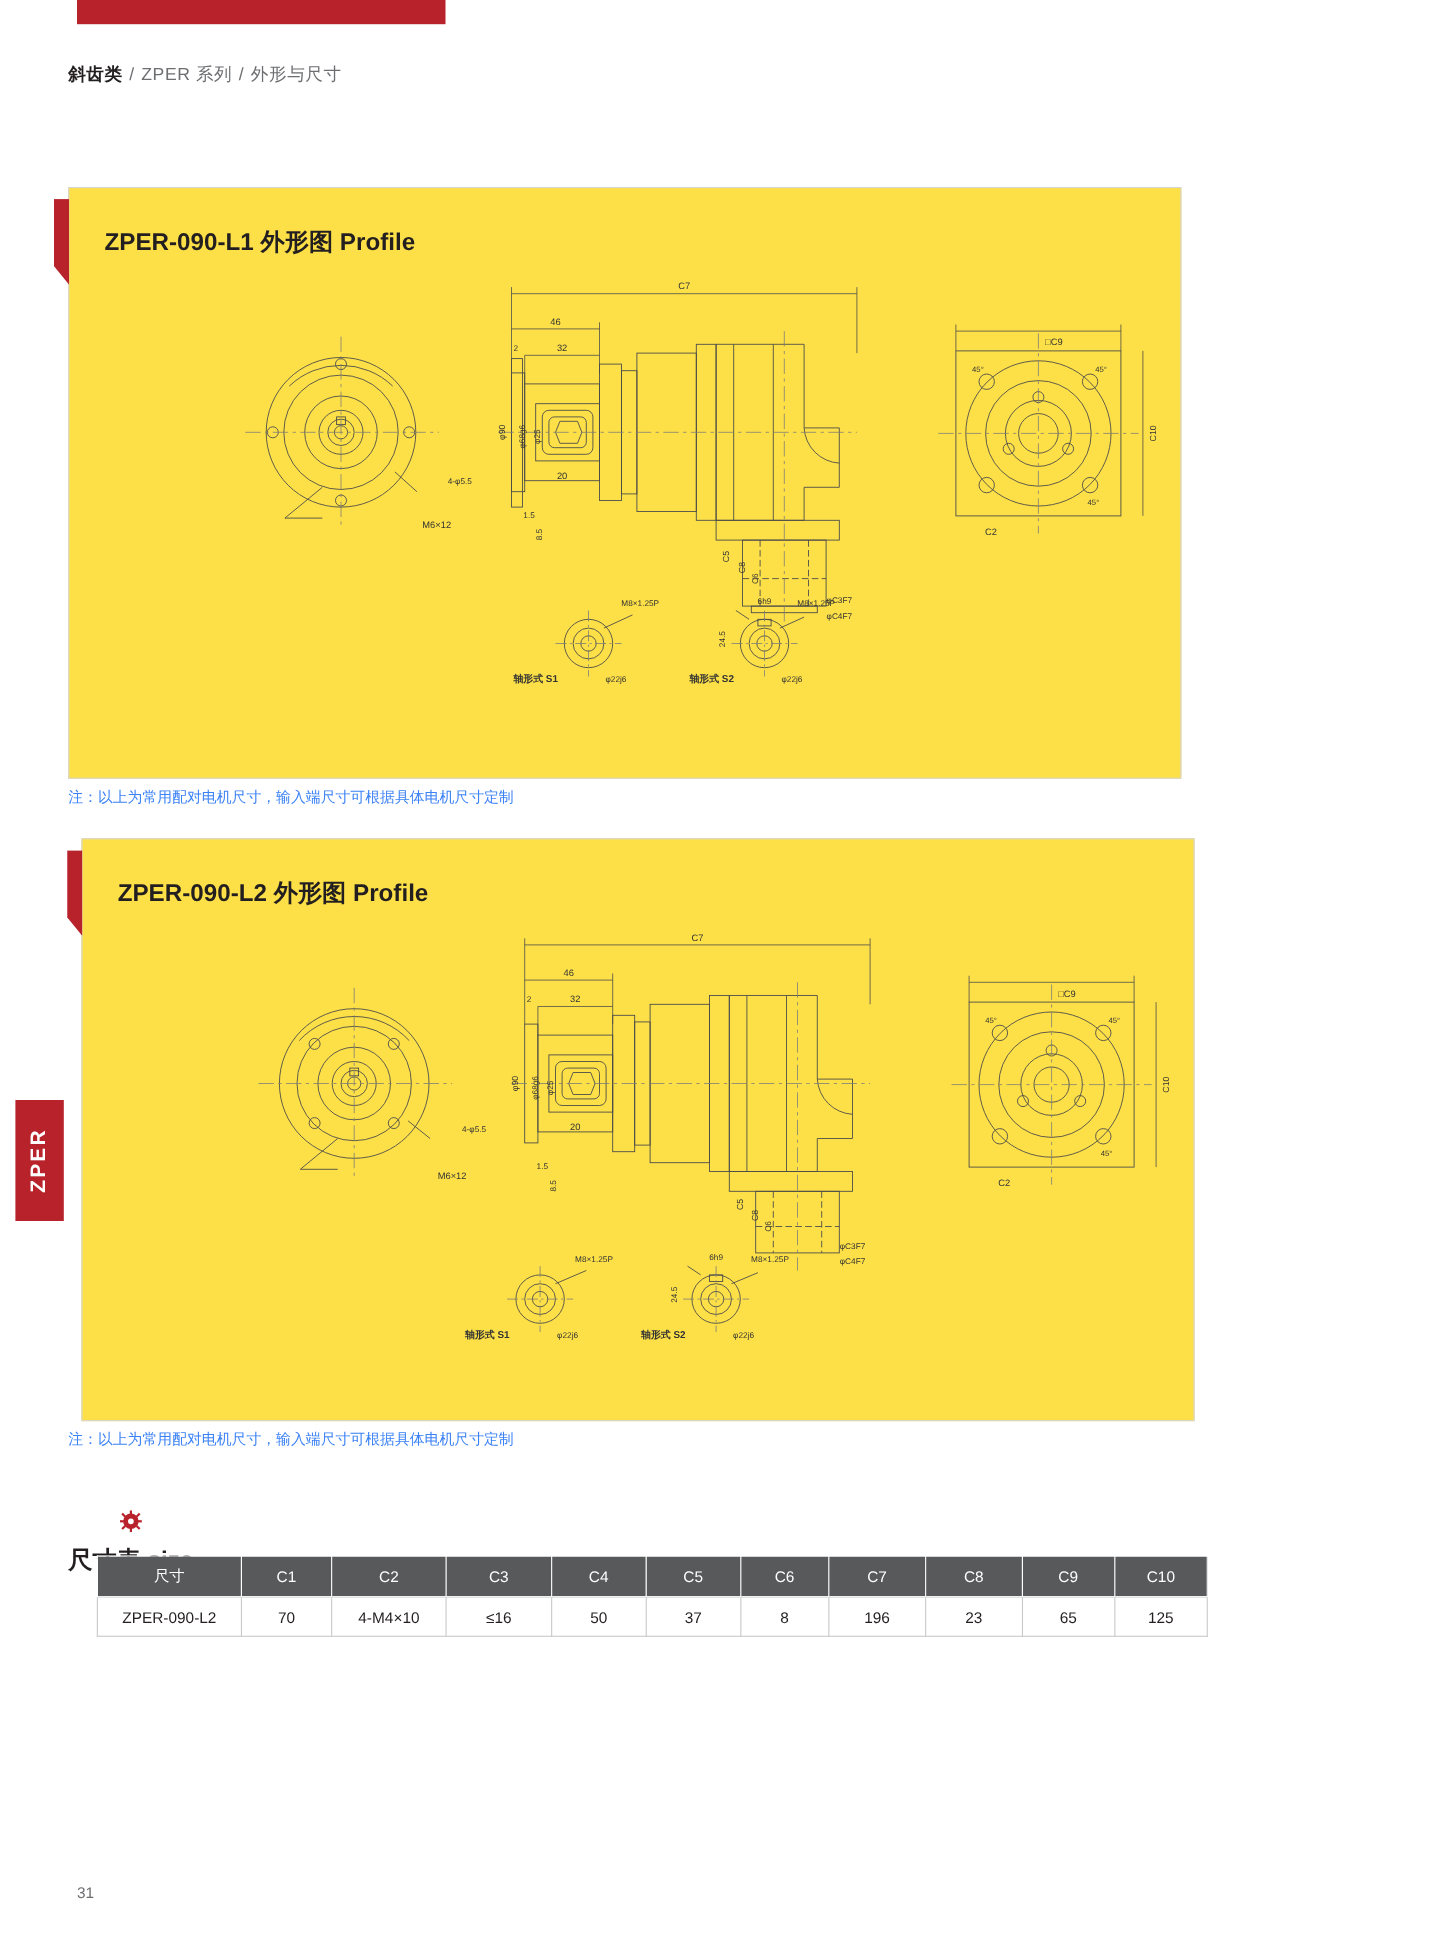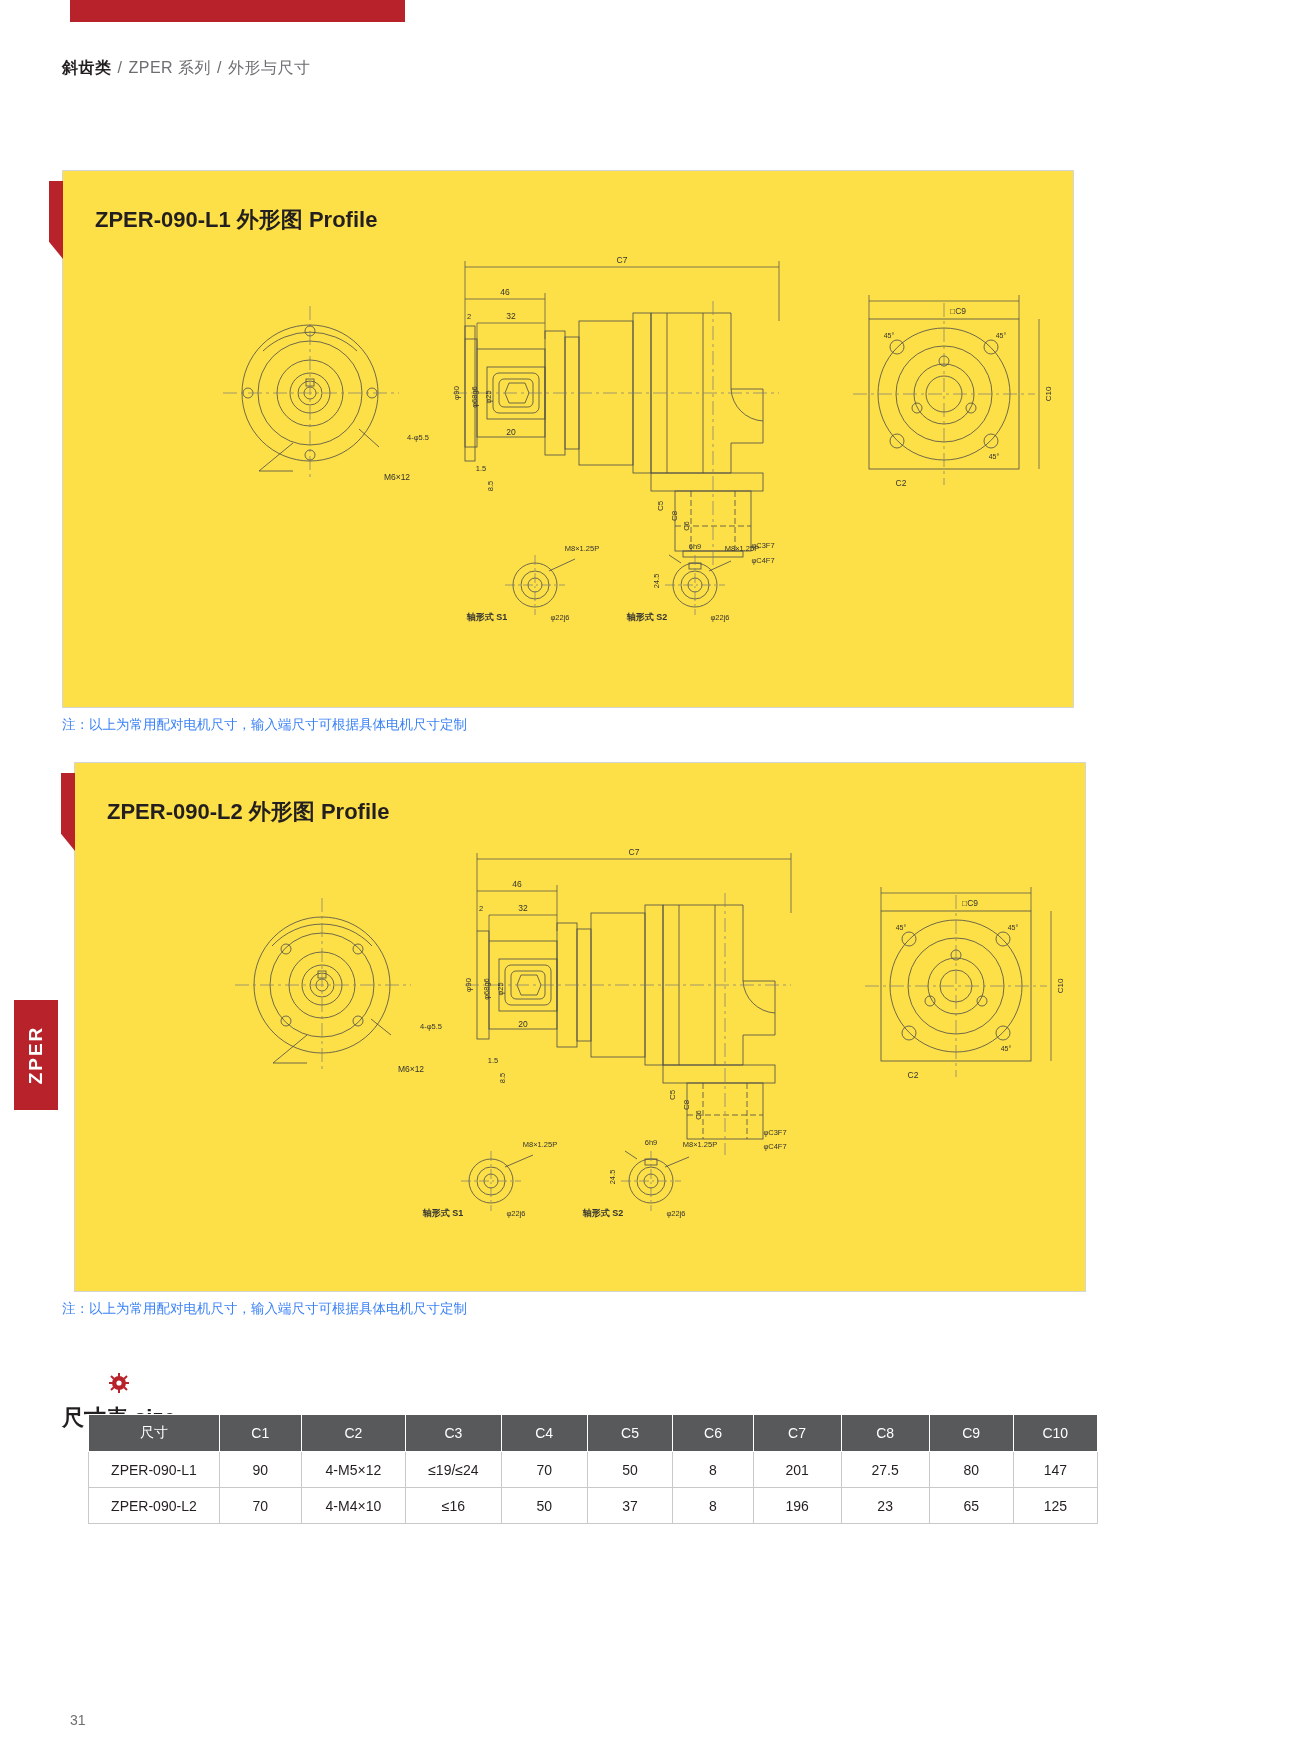--- a/index.html
+++ b/index.html
@@ -394,33 +394,20 @@
       <th style="width:86px">C5</th>
       <th style="width:80px">C6</th>
       <th style="width:88px">C7</th>
       <th style="width:88px">C8</th>
       <th style="width:84px">C9</th>
       <th style="width:84px">C10</th>
     </tr>
   </thead>
   <tbody>
     <tr>
-      <td class="first">ZPER-090-L1</td>
-      <td>90</td>
-      <td>4-M5×12</td>
-      <td>≤19/≤24</td>
-      <td>70</td>
-      <td>50</td>
-      <td>8</td>
-      <td>201</td>
-      <td>27.5</td>
-      <td>80</td>
-      <td>147</td>
-    </tr>
-    <tr>
       <td class="first">ZPER-090-L2</td>
       <td>70</td>
       <td>4-M4×10</td>
       <td>≤16</td>
       <td>50</td>
       <td>37</td>
       <td>8</td>
       <td>196</td>
       <td>23</td>
       <td>65</td>

